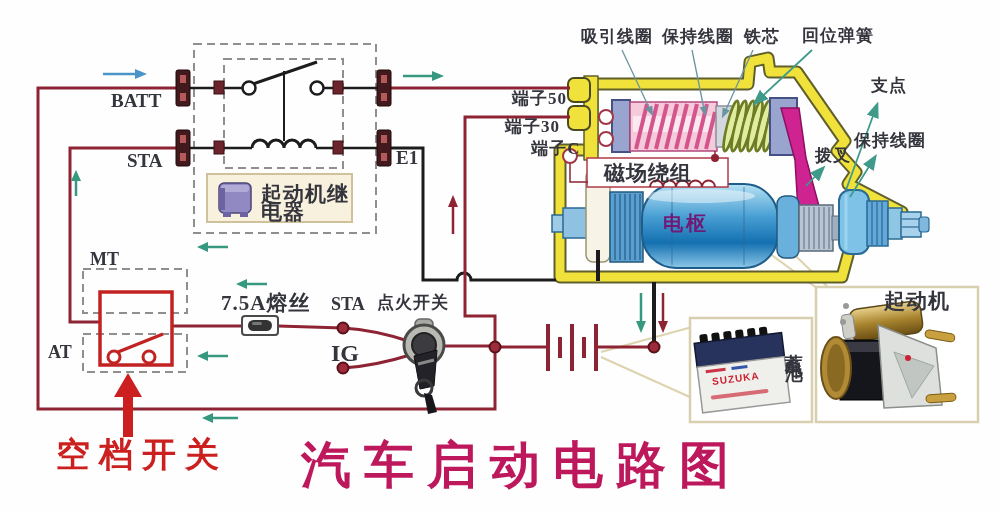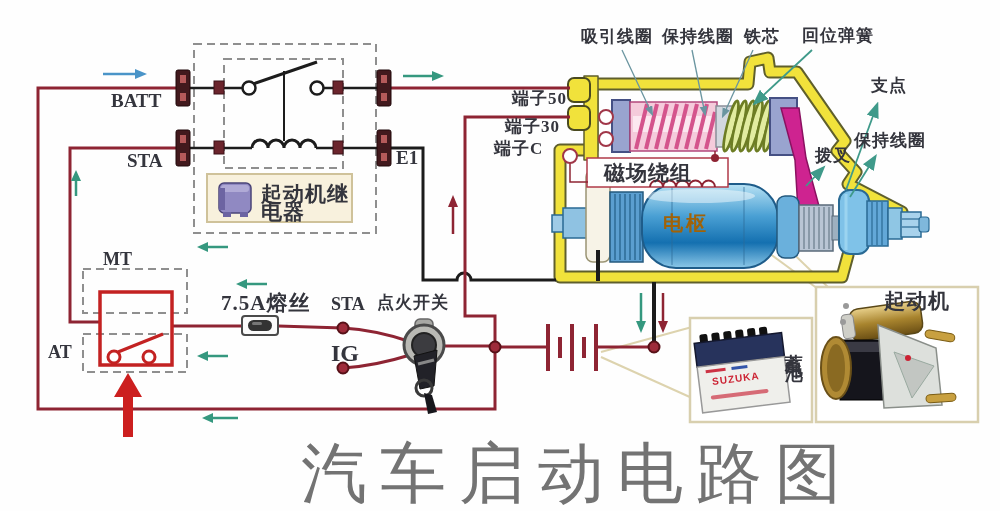--- a/index.html
+++ b/index.html
@@ -3,23 +3,23 @@
 <meta charset="utf-8">
 <style>
   html,body{margin:0;padding:0;background:#ffffff;}
   #stage{position:relative;width:1000px;height:511px;background:#fefefe;overflow:hidden;
          font-family:"Liberation Serif","DejaVu Serif",serif;}
   #art{position:absolute;left:0;top:0;}
   .lbl{position:absolute;color:#34353d;font-weight:700;font-size:17px;letter-spacing:1px;
        white-space:nowrap;line-height:1.1;}
   .latin{font-weight:600;font-size:19px;letter-spacing:0;text-align:center;}
   .small{font-size:21px;}
-  .armature-lbl{color:#a16207;font-size:20px;letter-spacing:3px;}
+  .armature-lbl{color:#701a75;font-size:20px;letter-spacing:3px;}
   .red-big{color:#cc1f1f;font-size:34px;font-weight:800;letter-spacing:9px;}
-  .title{color:#737373;font-size:66px;font-weight:400;letter-spacing:13px;}
+  .title{color:#be185d;font-size:50px;font-weight:700;letter-spacing:13px;}
   .vertical{writing-mode:vertical-rl;text-orientation:upright;letter-spacing:5px;font-size:18px;}
   .brand{color:#cc2233;font-size:10px;font-weight:700;letter-spacing:1px;
          transform:rotate(-7deg);font-family:"Liberation Sans",sans-serif;}
 </style>
 </head>
 <body>
 
 <div id="stage">
 
 <svg id="art" width="1000" height="511" viewBox="0 0 1000 511">
@@ -354,38 +354,39 @@
 <div class="lbl" style="left:581px;top:28px">吸引线圈</div>
 <div class="lbl" style="left:662px;top:28px">保持线圈</div>
 <div class="lbl" style="left:744px;top:28px">铁芯</div>
 <div class="lbl" style="left:802px;top:27px">回位弹簧</div>
 <div class="lbl" style="left:871px;top:77px">支点</div>
 <div class="lbl" style="left:854px;top:132px">保持线圈</div>
 <div class="lbl" style="left:815px;top:147px">拨叉</div>
 
 <div class="lbl" style="left:505px;top:90px;width:62px;text-align:right">端子50</div>
 <div class="lbl" style="left:505px;top:118px;width:62px;text-align:left">端子30</div>
-<div class="lbl" style="left:494px;top:140px;width:58px;text-align:left">端子C</div>
+<div class="lbl" style="left:527px;top:140px;width:58px;text-align:center">端子C</div>
 
 <div class="lbl small" style="left:604px;top:162px">磁场绕组</div>
 <div class="lbl armature-lbl" style="left:663px;top:212px">电枢</div>
 
 <div class="lbl latin" style="left:111px;top:91px">BATT</div>
 <div class="lbl latin" style="left:127px;top:151px">STA</div>
 <div class="lbl latin" style="left:396px;top:148px">E1</div>
 <div class="lbl small" style="left:261px;top:183px">起动机继</div>
 <div class="lbl small" style="left:261px;top:201px">电器</div>
 
-<div class="lbl latin" style="left:103px;top:250px;font-size:18px">MT</div>
+<div class="lbl latin" style="left:90px;top:250px;font-size:18px">MT</div>
 <div class="lbl latin" style="left:48px;top:343px;font-size:18px">AT</div>
 
 <div class="lbl small" style="left:221px;top:292px">7.5A熔丝</div>
 <div class="lbl latin" style="left:331px;top:295px;font-size:18px">STA</div>
 <div class="lbl latin" style="left:331px;top:340px;font-size:24px">IG</div>
 <div class="lbl" style="left:377px;top:294px">点火开关</div>
 
 <div class="lbl vertical" style="left:783px;top:339px;height:70px">蓄电池</div>
 <div class="lbl small" style="left:884px;top:290px">起动机</div>
 <div class="brand" style="position:absolute;left:712px;top:373px">SUZUKA</div>
 
+<div class="lbl red-big" style="left:56px;top:436px">空档开关</div>
 <div class="lbl title" style="left:301px;top:438px">汽车启动电路图</div>
 
 </div>
 
 </body></html>

